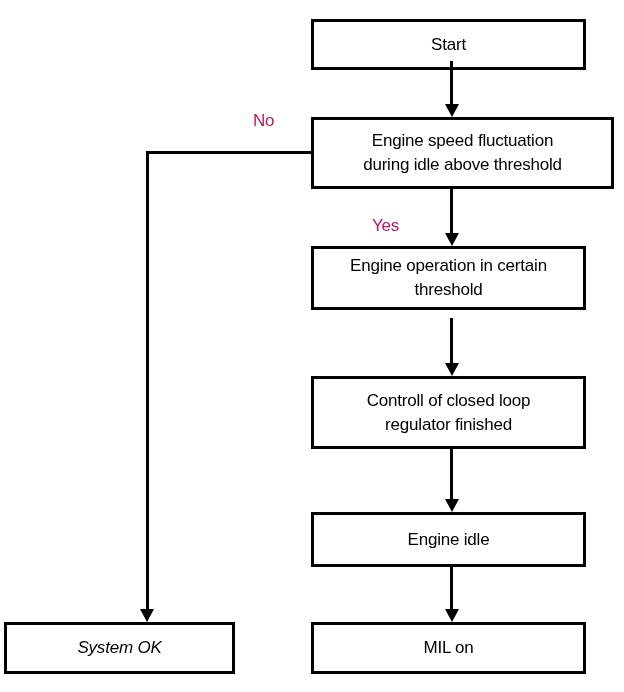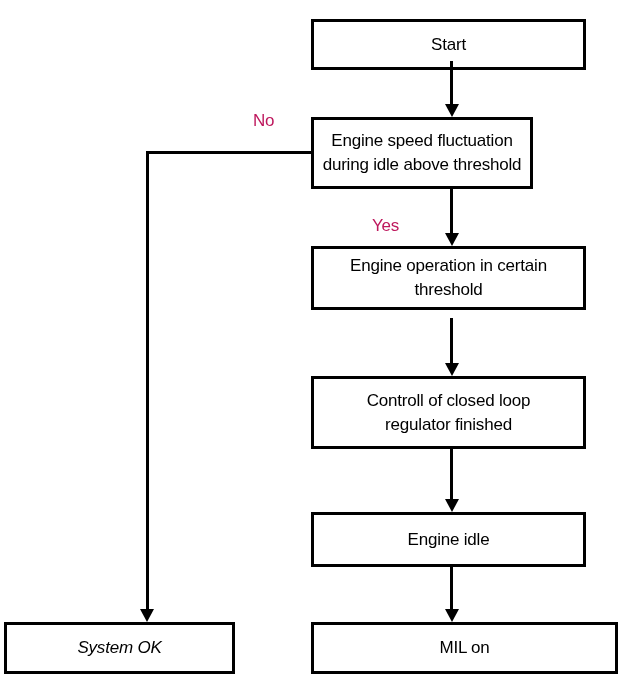--- a/index.html
+++ b/index.html
@@ -58,40 +58,40 @@
 </style>
 </head>
 <body>
 
 <div class="canvas">
 
   <div class="node" style="left:311px; top:10px; width:275px; height:51px;margin-top:9px;">
     <span class="node-label">Start</span>
   </div>
 
-  <div class="node" style="left:311px; top:117px; width:222px; height:72px;">
+  <div class="node" style="left:311px; top:117px; width:303px; height:72px;">
     <span class="node-label">Engine speed fluctuation
 during idle above threshold</span>
   </div>
 
   <div class="node" style="left:311px; top:246px; width:275px; height:64px;">
     <span class="node-label">Engine operation in certain
 threshold</span>
   </div>
 
   <div class="node" style="left:311px; top:376px; width:275px; height:73px;">
     <span class="node-label">Controll of closed loop
 regulator finished</span>
   </div>
 
   <div class="node" style="left:311px; top:512px; width:275px; height:55px;">
     <span class="node-label">Engine idle</span>
   </div>
 
-  <div class="node" style="left:311px; top:622px; width:307px; height:52px;">
+  <div class="node" style="left:311px; top:622px; width:275px; height:52px;">
     <span class="node-label">MIL on</span>
   </div>
 
   <div class="node" style="left:4px; top:622px; width:231px; height:52px;font-style:italic;">
     <span class="node-label">System OK</span>
   </div>
 
   <div class="vline" style="left:450px; top:61px; height:44px;"></div>
   <div class="arrow-down" style="left:445px; top:104px;"></div>
 

